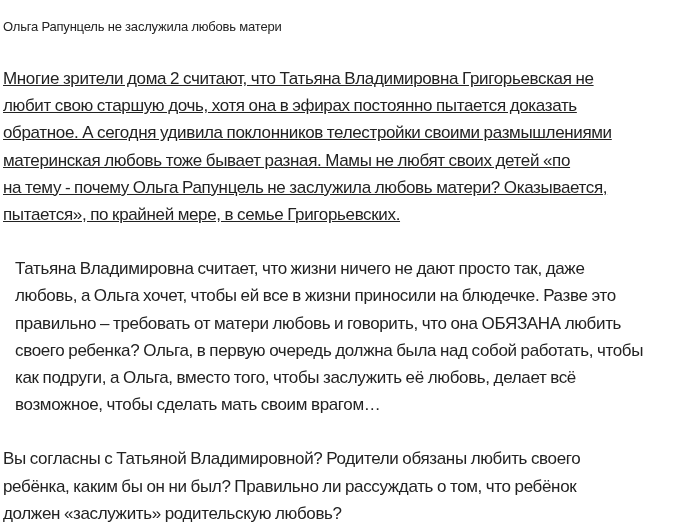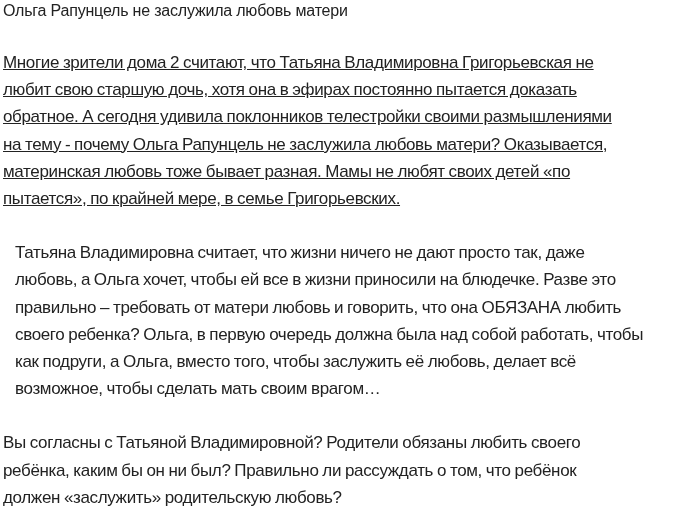--- a/index.html
+++ b/index.html
@@ -3,44 +3,44 @@
 <meta charset="utf-8">
 <style>
   html, body { margin: 0; padding: 0; background: #ffffff; }
   body {
     width: 699px; height: 525px; overflow: hidden;
     font-family: "Liberation Sans", "DejaVu Sans", sans-serif;
     color: #222222;
   }
   .article { position: relative; padding: 0 0 0 3px; }
   .title {
-    font-size: 16px; line-height: 22px; margin: 0;
-    padding-top: 0px; font-weight: normal; letter-spacing: -0.2px;
+    font-size: 13px; line-height: 22px; margin: 0;
+    padding-top: 16px; font-weight: normal; letter-spacing: -0.2px;
   }
   .para {
     font-size: 17px; line-height: 27.2px; margin: 0;
     letter-spacing: -0.35px; word-spacing: -0.5px;
   }
   .para .line { display: block; white-space: nowrap; }
   #p1 { margin-top: 27px; text-decoration: underline; }
   #p2 { margin-top: 27px; margin-left: 12px; }
   #p3 { margin-top: 27px; }
 </style>
 </head>
 <body>
 
 <div class="article">
   <h1 class="title">Ольга Рапунцель не заслужила любовь матери</h1>
 
   <p class="para" id="p1">
     <span class="line">Многие зрители дома 2 считают, что Татьяна Владимировна Григорьевская не</span>
     <span class="line">любит свою старшую дочь, хотя она в эфирах постоянно пытается доказать</span>
     <span class="line">обратное. А сегодня удивила поклонников телестройки своими размышлениями</span>
+    <span class="line">материнская любовь тоже бывает разная. Мамы не любят своих детей «по</span>
     <span class="line">на тему - почему Ольга Рапунцель не заслужила любовь матери? Оказывается,</span>
-    <span class="line">материнская любовь тоже бывает разная. Мамы не любят своих детей «по</span>
     <span class="line">пытается», по крайней мере, в семье Григорьевских.</span>
   </p>
 
   <p class="para" id="p2">
     <span class="line">Татьяна Владимировна считает, что жизни ничего не дают просто так, даже</span>
     <span class="line">любовь, а Ольга хочет, чтобы ей все в жизни приносили на блюдечке. Разве это</span>
     <span class="line">правильно – требовать от матери любовь и говорить, что она ОБЯЗАНА любить</span>
     <span class="line">своего ребенка? Ольга, в первую очередь должна была над собой работать, чтобы</span>
     <span class="line">как подруги, а Ольга, вместо того, чтобы заслужить её любовь, делает всё</span>
     <span class="line">возможное, чтобы сделать мать своим врагом…</span>

